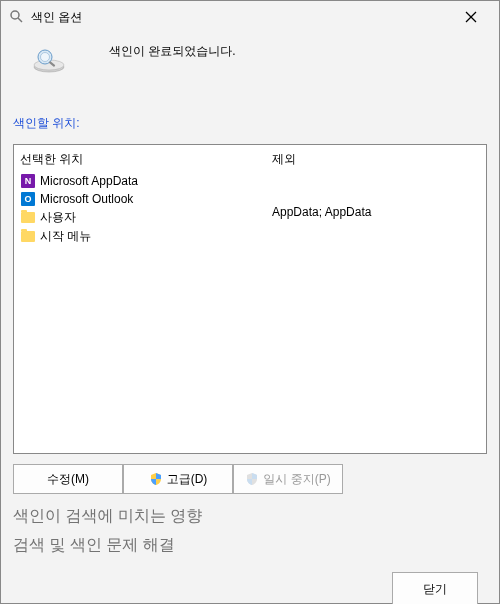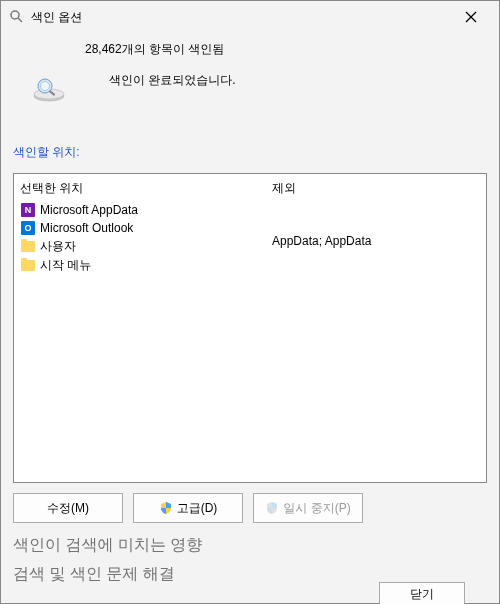--- a/index.html
+++ b/index.html
@@ -107,21 +107,20 @@
       display: inline-flex;
       align-items: center;
       justify-content: center;
       flex-shrink: 0;
     }
     .exclude-item {
       padding: 1px 0;
     }
     .button-row {
       display: flex;
-      gap: 10px;
       margin-top: 10px;
     }
     .btn {
       height: 30px;
       border: 1px solid #aaa;
       background: #fdfdfd;
       display: flex;
       align-items: center;
       justify-content: center;
       font-size: 12px;
@@ -140,22 +139,22 @@
     .link {
       color: #737373;
       font-size: 16px;
       margin-bottom: 8px;
       cursor: pointer;
       display: block;
     }
     .footer-btn {
       position: absolute;
       bottom: 0;
-      right: 35px;
-      height: 22px;
+      right: 22px;
+      height: 32px;
       border: 1px solid #aaa;
       border-bottom: none;
       background: #fdfdfd;
       padding: 2px 30px 0 30px;
       font-size: 12px;
       overflow: hidden;
     }
     .onenote-icon {
       background: #7719aa;
       color: #fff;
@@ -215,21 +214,20 @@
   <span class="titlebar-title">색인 옵션</span>
   <div class="titlebar-close">
     <svg viewBox="0 0 12 12" width="12" height="12">
       <line x1="1" y1="1" x2="11" y2="11" stroke="#000" stroke-width="1.2"></line>
       <line x1="11" y1="1" x2="1" y2="11" stroke="#000" stroke-width="1.2"></line>
     </svg>
   </div>
 </div>
 
 <div class="content">
-  <div class="count-text">28,462개의 항목이 색인됨</div>
   <div class="status-row">
     <div class="status-icon-col">
       <svg viewBox="0 0 36 28" width="36" height="28">
         <ellipse cx="18" cy="22" rx="15" ry="5" fill="#d0d0d0" stroke="#999" stroke-width="0.5"></ellipse>
         <ellipse cx="18" cy="20" rx="15" ry="5" fill="#e8e8e8" stroke="#aaa" stroke-width="0.5"></ellipse>
         <circle cx="14" cy="12" r="7" fill="#d8e8f5" stroke="#6a9cc9" stroke-width="1"></circle>
         <circle cx="14" cy="12" r="4.5" fill="#eef5fb" stroke="#88aed0" stroke-width="0.6"></circle>
         <rect x="19" y="16" width="7" height="2.2" rx="1" transform="rotate(38 19 16)" fill="#8a8a8a"></rect>
       </svg>
     </div>

